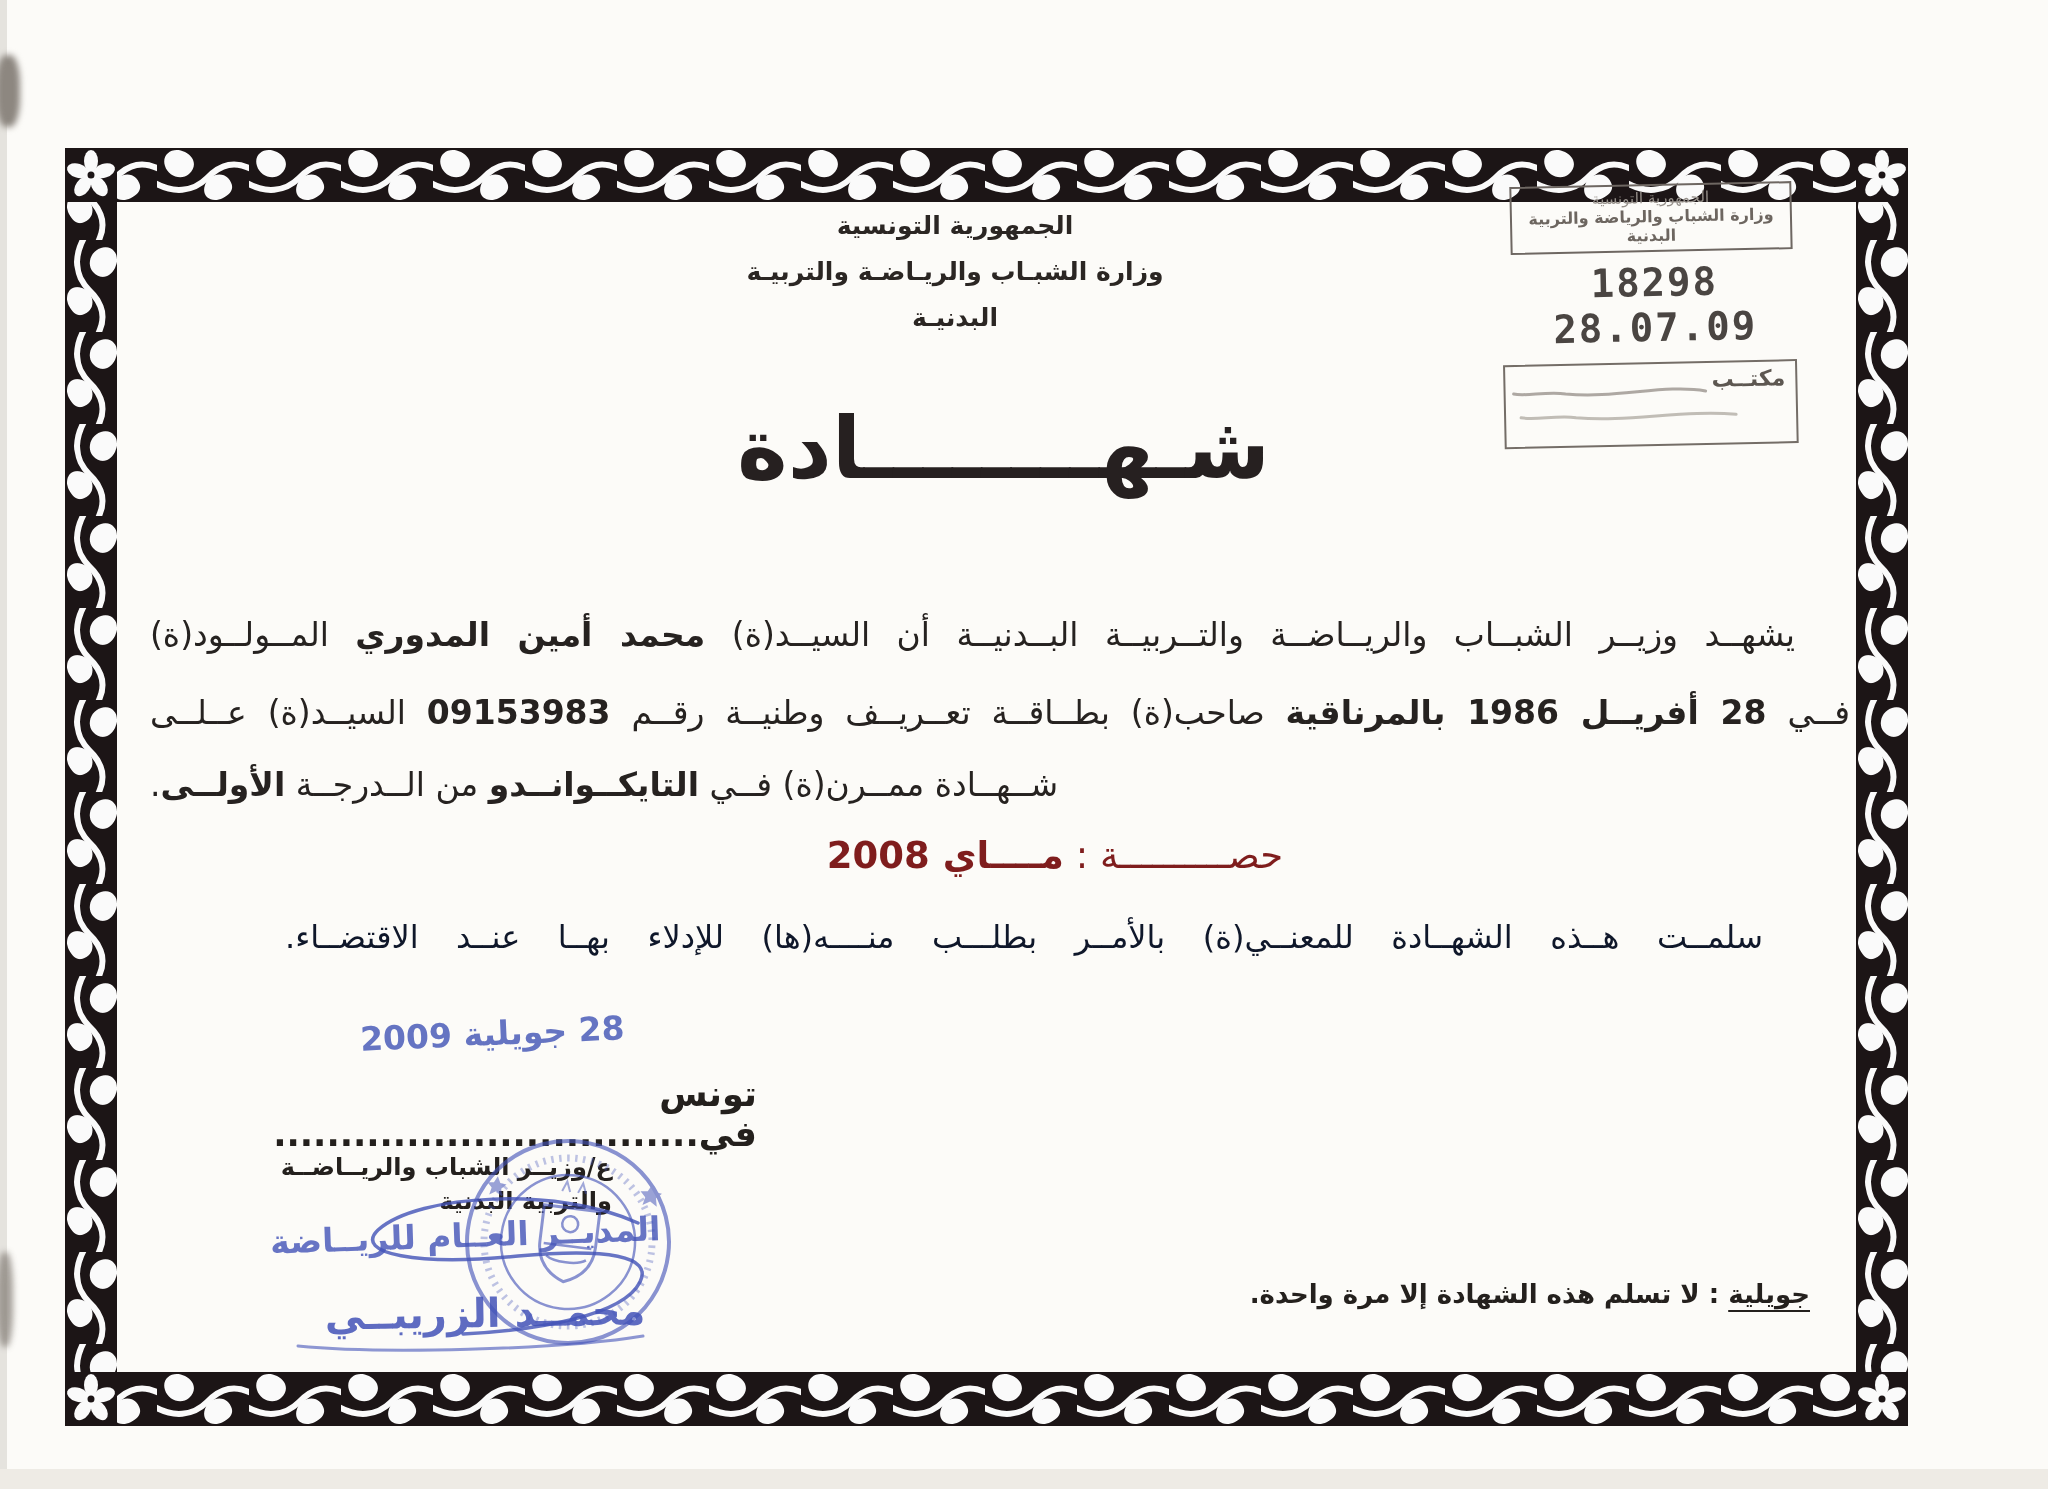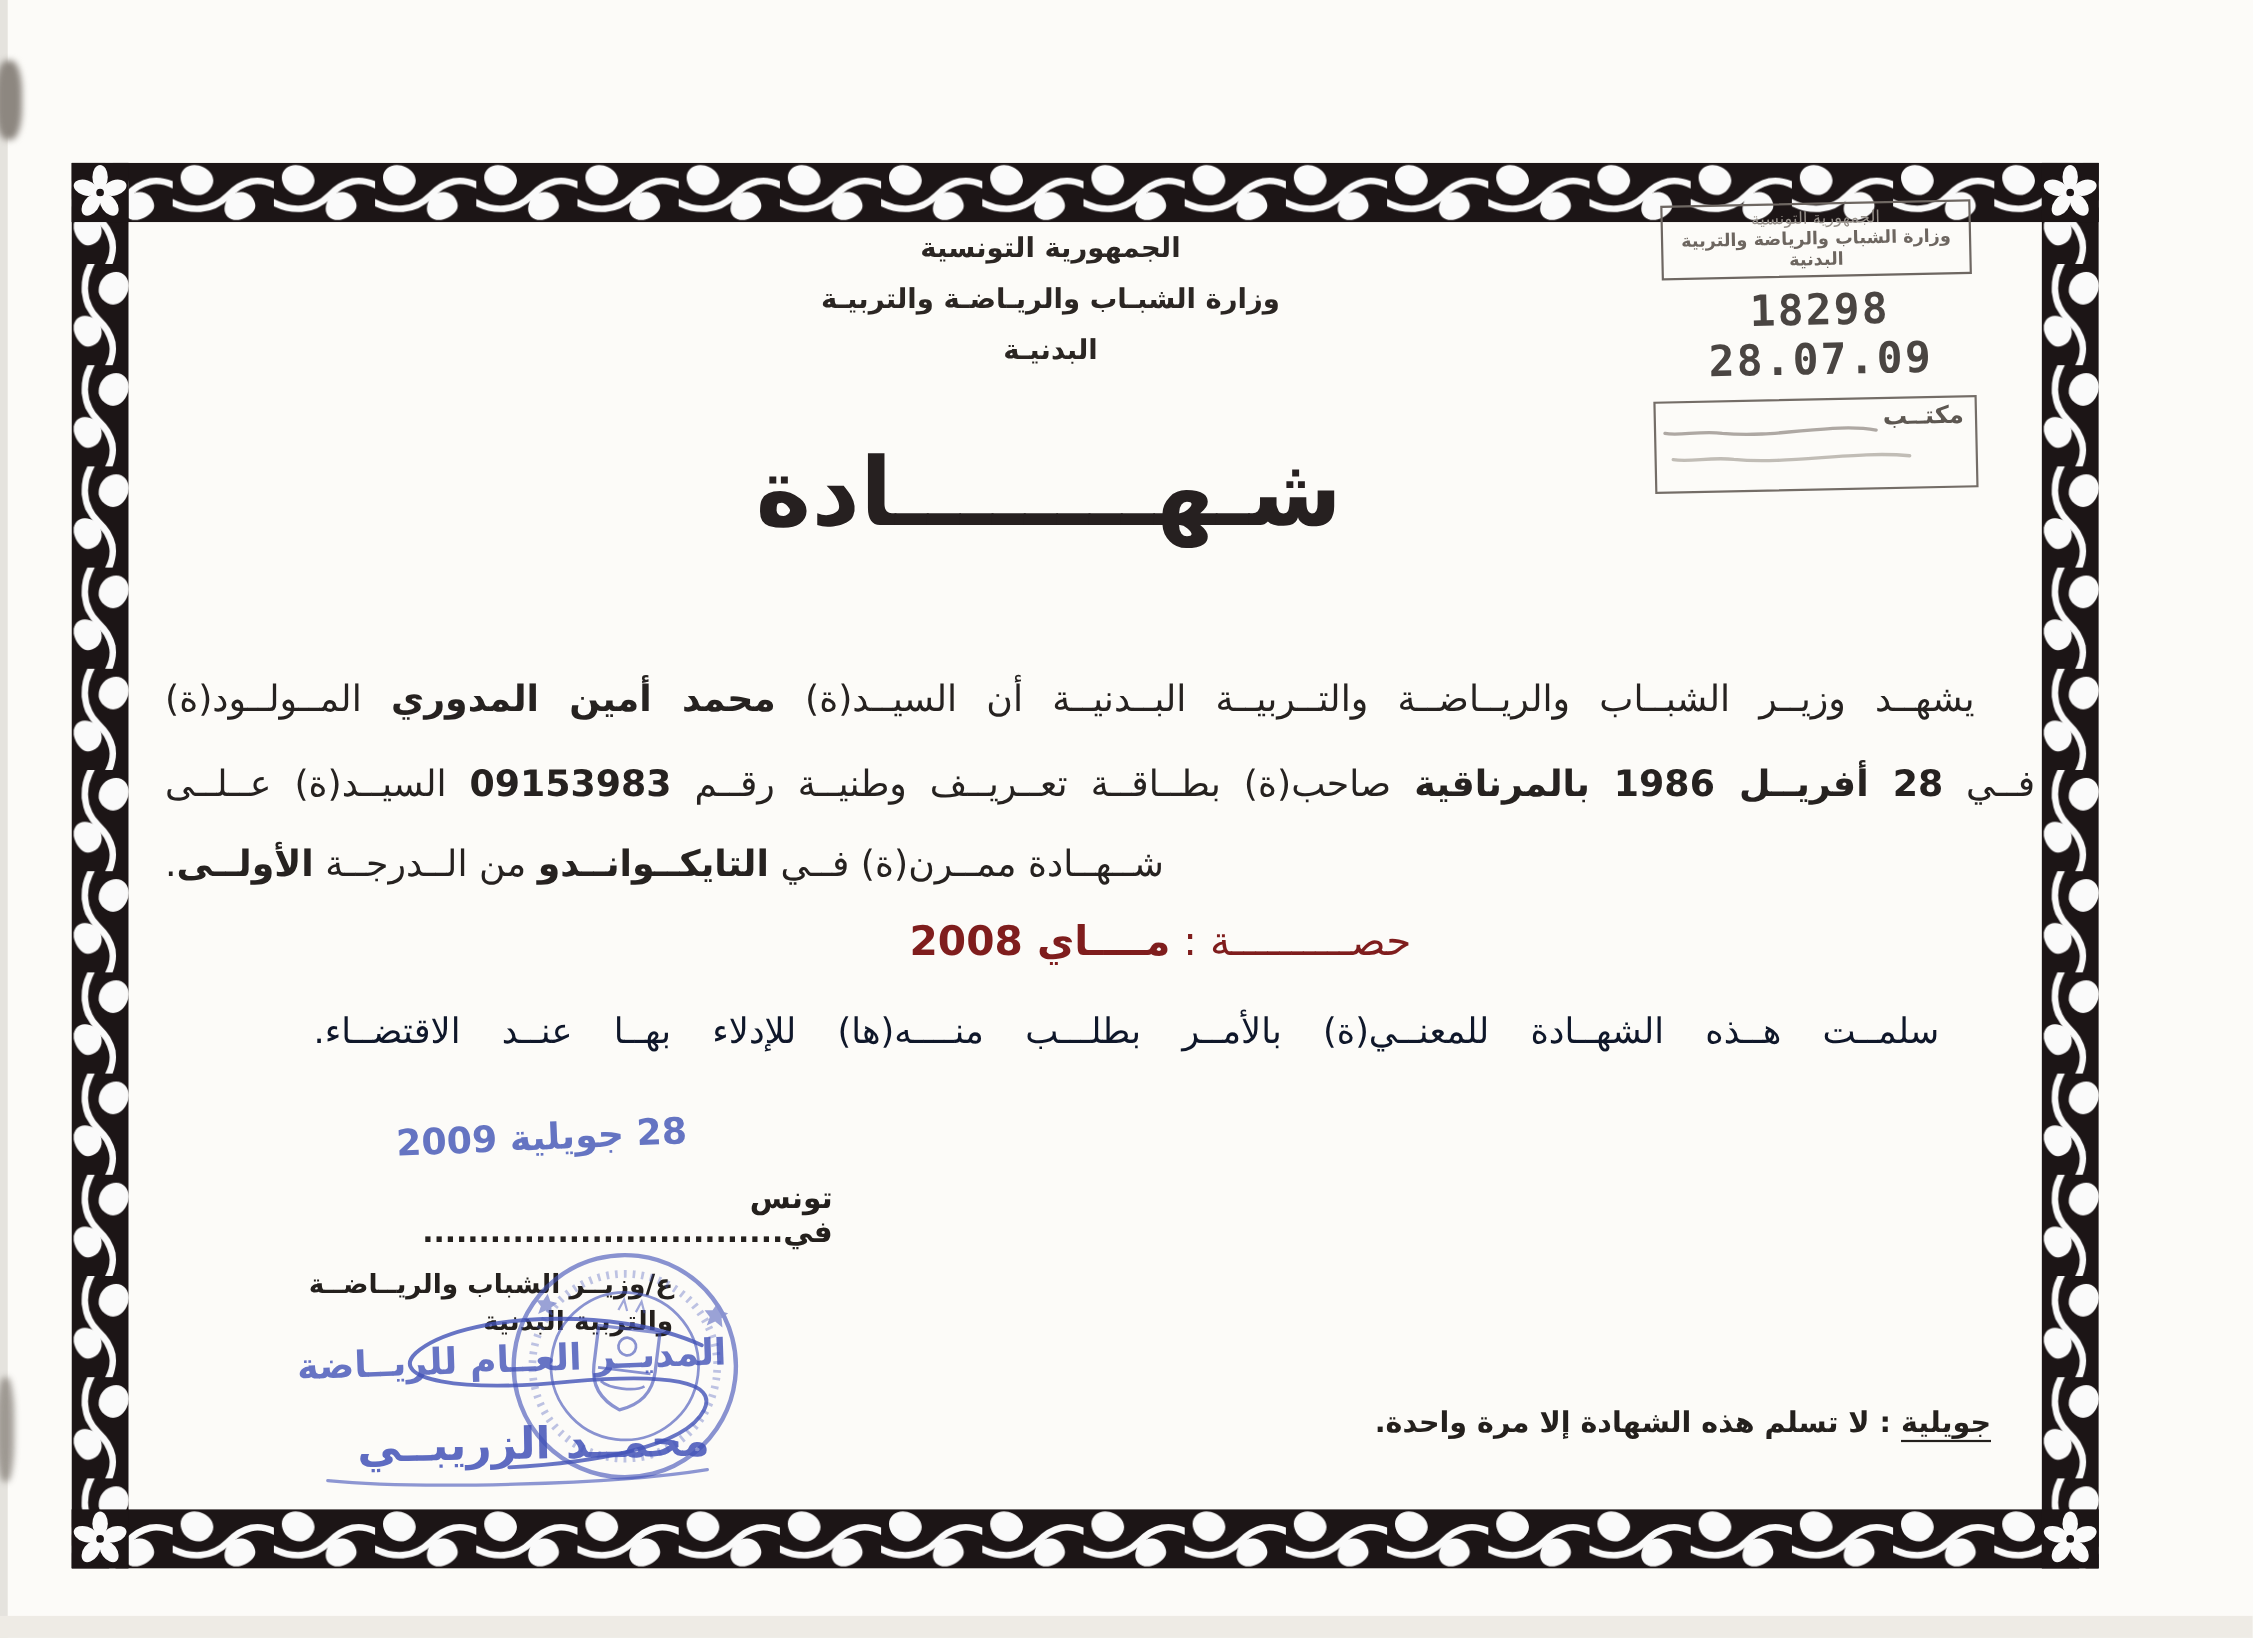--- a/index.html
+++ b/index.html
@@ -27,39 +27,39 @@
   .reg-box1 .r1{font-size:15px;color:#96908a;letter-spacing:1px;}
   .reg-box1 .r2{font-size:16px;color:#6d6660;font-weight:bold;}
   .reg-serial{margin-top:8px;text-align:center;direction:ltr;
     font-family:"DejaVu Sans Mono", monospace;font-weight:bold;
     font-size:39px;letter-spacing:2px;color:#4a4542;}
   .reg-box2{position:relative;margin-top:12px;margin-right:26px;width:270px;height:72px;
     border:2px solid #746d67;padding:4px 10px;}
   .reg-box2 .office{font-size:22px;font-weight:bold;color:#5d5751;}
   .reg-scribble{position:absolute;left:0;top:0;}
   
-  .doc-title{left:740px;top:398px;width:480px;text-align:left;direction:rtl;
+  .doc-title{left:790px;top:398px;width:480px;text-align:left;direction:rtl;
     font-size:86px;font-weight:bold;color:#262020;letter-spacing:-2px;}
   
   .bodyline{left:150px;width:1700px;direction:rtl;text-align:justify;
     font-size:33px;line-height:58px;color:#262220;}
   .bodyline.full{text-align-last:justify;}
   .l1{top:606px;padding-right:55px;width:1645px;}
   .l2{top:684px;}
   .l3{top:756px;text-align:left;}
   .b{font-weight:bold;}
   .session{left:700px;top:834px;width:710px;text-align:center;direction:rtl;
     font-size:37px;color:#7f1d1d;}
   .delivery{left:285px;top:918px;width:1478px;direction:rtl;text-align:justify;
     text-align-last:justify;font-size:32px;color:#0f172a;}
   
   .date-stamp{left:360px;top:1014px;direction:rtl;font-size:33px;font-weight:bold;
     color:#5566bd;letter-spacing:2px;transform:rotate(-2.5deg);opacity:.9;}
   .place-line{left:333px;top:1074px;width:424px;direction:rtl;text-align:right;
-    font-size:27px;font-weight:bold;color:#24201d;}
+    font-size:35px;font-weight:bold;color:#24201d;}
   
   .sig-heading{left:208px;top:1150px;width:404px;direction:rtl;text-align:right;
     font-size:24px;font-weight:bold;color:#24201d;line-height:34px;}
   .role-stamp{left:270px;top:1216px;direction:rtl;font-size:33px;font-weight:bold;
     color:#4353b8;transform:rotate(-2deg);opacity:.8;letter-spacing:2px;}
   .sig-name{left:268px;top:1290px;width:434px;text-align:center;direction:rtl;
     font-size:40px;font-weight:bold;color:#4353b8;letter-spacing:1px;
     transform:rotate(-1deg);opacity:.85;}
   .seal{left:452px;top:1126px;opacity:.62;transform:rotate(7deg);}
   .scribble{left:278px;top:1178px;opacity:.8;}

